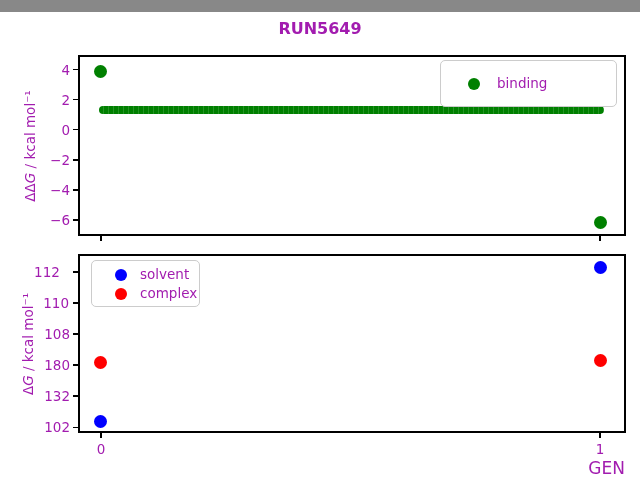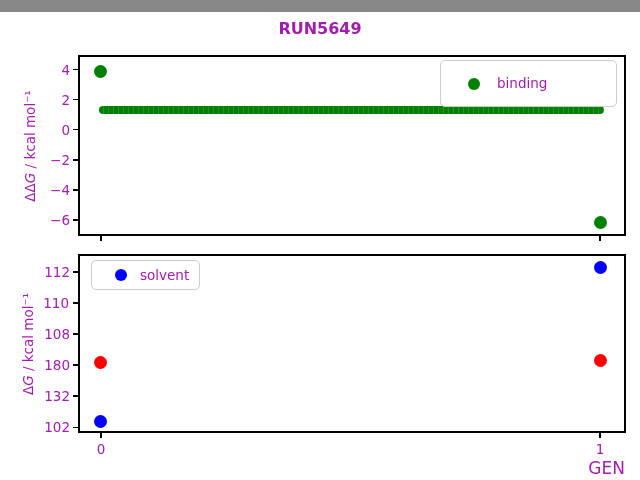--- a/index.html
+++ b/index.html
@@ -58,41 +58,47 @@
     <div class="abs legend" style="left: 440px; top: 48px; width: 177px; height: 47px;">
       <div class="legend-row">
         <div class="legend-handle" style="width: 30px;">
           <div class="legend-dot" style="background: rgb(0, 128, 0);"></div>
         </div>
         <span class="legend-label">binding</span>
       </div>
     </div>
     <div class="abs spine" style="left: 78px; top: 242px; width: 548px; height: 179px;"></div>
     <div class="abs ytick" style="left: 73px; top: 259.279px;"></div>
-    <div class="abs yticklabel" style="left: 24px; top: 251.079px;">112</div>
+    <div class="abs yticklabel" style="left: 24px; top: 251.079px; text-align: center;">112</div>
     <div class="abs ytick" style="left: 73px; top: 290.332px;"></div>
     <div class="abs yticklabel" style="left: 23px; top: 282.132px;">110</div>
     <div class="abs ytick" style="left: 73px; top: 321.384px;"></div>
     <div class="abs yticklabel" style="left: 24px; top: 313.184px;">108</div>
     <div class="abs ytick" style="left: 73px; top: 352.437px;"></div>
     <div class="abs yticklabel" style="left: 24px; top: 344.237px;">180</div>
     <div class="abs ytick" style="left: 73px; top: 383.489px;"></div>
     <div class="abs yticklabel" style="left: 24px; top: 375.289px;">132</div>
     <div class="abs ytick" style="left: 73px; top: 414.542px;"></div>
     <div class="abs yticklabel" style="left: 24px; top: 406.342px;">102</div>
     <div class="abs xtick" style="left: 100.16px; top: 421px;"></div>
     <div class="abs xticklabel" style="left: 85.9598px; top: 428px;">0</div>
     <div class="abs xtick" style="left: 599.246px; top: 421px;"></div>
     <div class="abs xticklabel" style="left: 585.046px; top: 428px;">1</div>
     <div class="abs ylabel" style="left: -102px; top: 322.5px; width: 260px;"><span>Δ</span><i>G</i><span> / kcal mol⁻¹</span></div>
     <div class="abs dot" style="left: 94.4598px; top: 402.632px; width: 13px; height: 13px; background: rgb(0, 0, 255);"></div>
     <div class="abs dot" style="left: 593.546px; top: 248.921px; width: 13px; height: 13px; background: rgb(0, 0, 255);"></div>
     <div class="abs dot" style="left: 94.4598px; top: 343.632px; width: 13px; height: 13px; background: rgb(255, 0, 0);"></div>
     <div class="abs dot" style="left: 593.546px; top: 342.079px; width: 13px; height: 13px; background: rgb(255, 0, 0);"></div>
-    <div class="abs legend" style="left: 91px; top: 248px; width: 109px; height: 30px;">
+    <div class="abs legend" style="left: 91px; top: 248px; width: 109px; height: 47px;">
       <div class="legend-row">
         <div class="legend-handle" style="width: 22px;">
           <div class="legend-dot" style="background: rgb(0, 0, 255);"></div>
         </div>
         <span class="legend-label">solvent</span>
       </div>
+      <div class="legend-row">
+        <div class="legend-handle" style="width: 22px;">
+          <div class="legend-dot" style="background: rgb(255, 0, 0);"></div>
+        </div>
+        <span class="legend-label">complex</span>
+      </div>
     </div>
   </div>
 
 </body></html>

